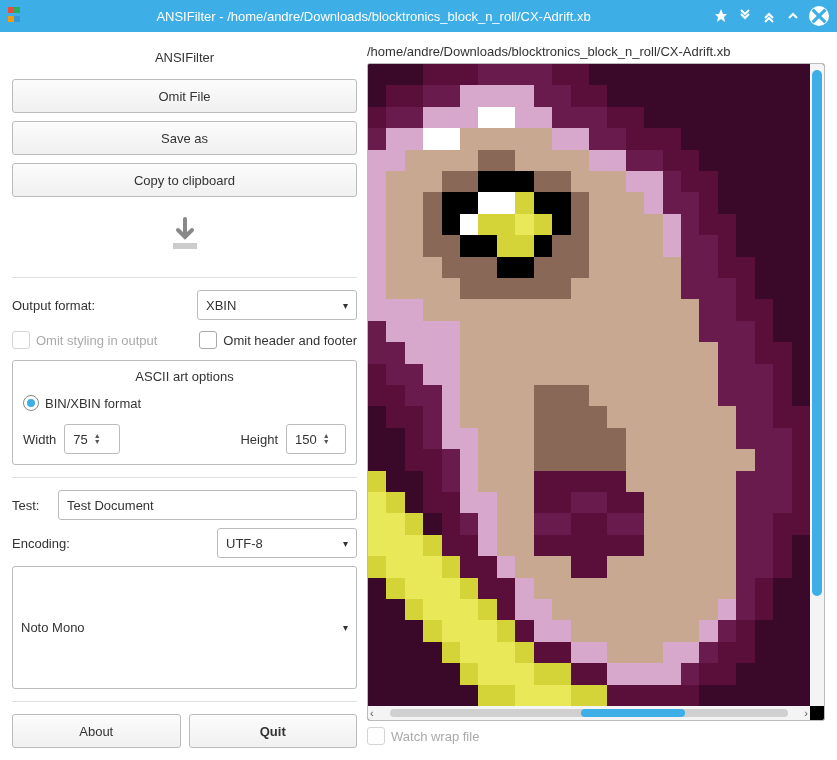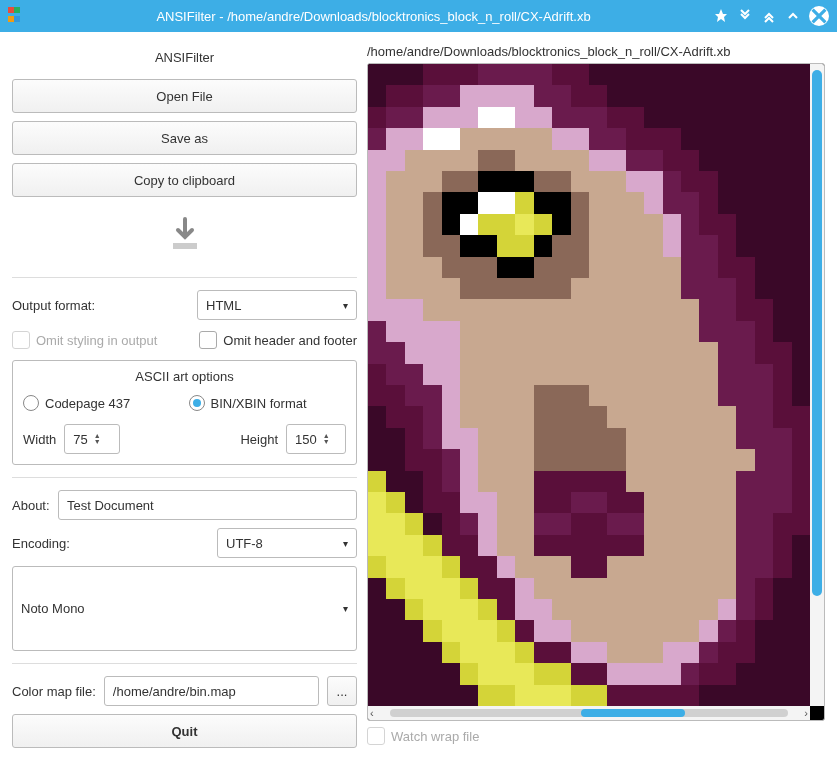--- a/index.html
+++ b/index.html
@@ -91,55 +91,51 @@
       <svg width="10" height="10" viewBox="0 0 10 10">
           <path d="M1 1l8 8M9 1l-8 8" stroke="#3daee6" stroke-width="2"></path>
         </svg>
     </div>
   </div>
 </div>
 
 <div class="content">
   <div class="left-panel">
     <div class="panel-title">ANSIFilter</div>
-    <div class="btn">Open File</div>
+    <div class="btn">Omit File</div>
     <div class="btn">Save as</div>
     <div class="btn">Copy to clipboard</div>
     <div class="down-icon">
       <svg width="40" height="40" viewBox="0 0 40 40">
           <path d="M20 4v18m-7-7l7 7 7-7" stroke="#888" stroke-width="4" fill="none" stroke-linecap="round"></path>
           <path d="M8 28h24v6H8z" fill="#ccc"></path>
         </svg>
     </div>
     <div class="sep"></div>
     <div class="row">
       <span class="label">Output format:</span>
       <div style="flex:1"></div>
       <div class="select" style="width:160px;flex:none">
-        <span>HTML</span>
+        <span>XBIN</span>
           <span style="font-size:10px">▾</span>
       </div>
     </div>
     <div class="row">
       <div class="check-row" style="flex:1">
         <div class="checkbox disabled"></div>
         <span class="check-label disabled">Omit styling in output</span>
       </div>
       <div class="check-row">
         <div class="checkbox"></div>
         <span class="check-label">Omit header and footer</span>
       </div>
     </div>
     <div class="group">
       <div class="group-title">ASCII art options</div>
       <div class="row" style="margin-bottom:10px">
-        <div class="check-row" style="flex:1">
-          <div class="radio"></div>
-          <span class="check-label">Codepage 437</span>
-        </div>
         <div class="check-row" style="flex:1">
           <div class="radio checked"></div>
           <span class="check-label">BIN/XBIN format</span>
         </div>
       </div>
       <div class="row">
         <span class="label">Width</span>
         <div class="spinner" style="width:56px">
           <span>75</span>
           <div class="spinner-btns">
@@ -153,42 +149,38 @@
           <span>150</span>
           <div class="spinner-btns">
               <span>▲</span>
               <span>▼</span>
             </div>
         </div>
       </div>
     </div>
     <div class="sep"></div>
     <div class="row">
-      <span class="label" style="width:38px">About:</span>
+      <span class="label" style="width:38px">Test:</span>
       <input class="input" value="Test Document" style="">
     </div>
     <div class="row">
       <span class="label">Encoding:</span>
       <div style="flex:1"></div>
       <div class="select" style="width:140px;flex:none">
         <span>UTF-8</span>
           <span style="font-size:10px">▾</span>
       </div>
     </div>
     <div class="select">
       <span>Noto Mono</span>
         <span style="font-size:10px">▾</span>
     </div>
     <div class="sep"></div>
-    <div class="row">
-      <span class="label">Color map file:</span>
-      <input class="input" value="/home/andre/bin.map" style="">
-      <div class="btn" style="width:30px;height:30px">...</div>
-    </div>
     <div class="bottom-row">
+      <div class="btn">About</div>
       <div class="btn" style="font-weight:600">Quit</div>
     </div>
   </div>
 
   <div class="right-panel">
     <div class="path-label">/home/andre/Downloads/blocktronics_block_n_roll/CX-Adrift.xb</div>
     <div class="preview-box">
       <div class="preview-img">
         <div class="art" id="art">
             <div style="background: rgb(58, 8, 40);"></div>

